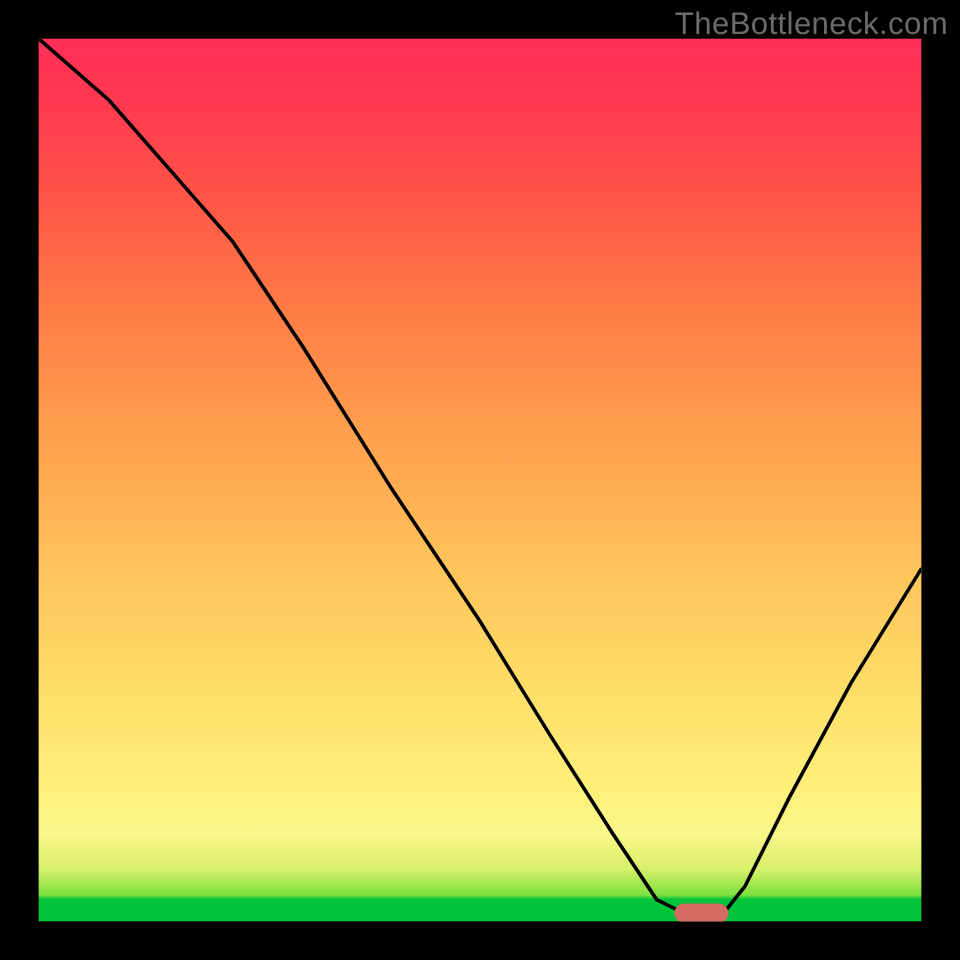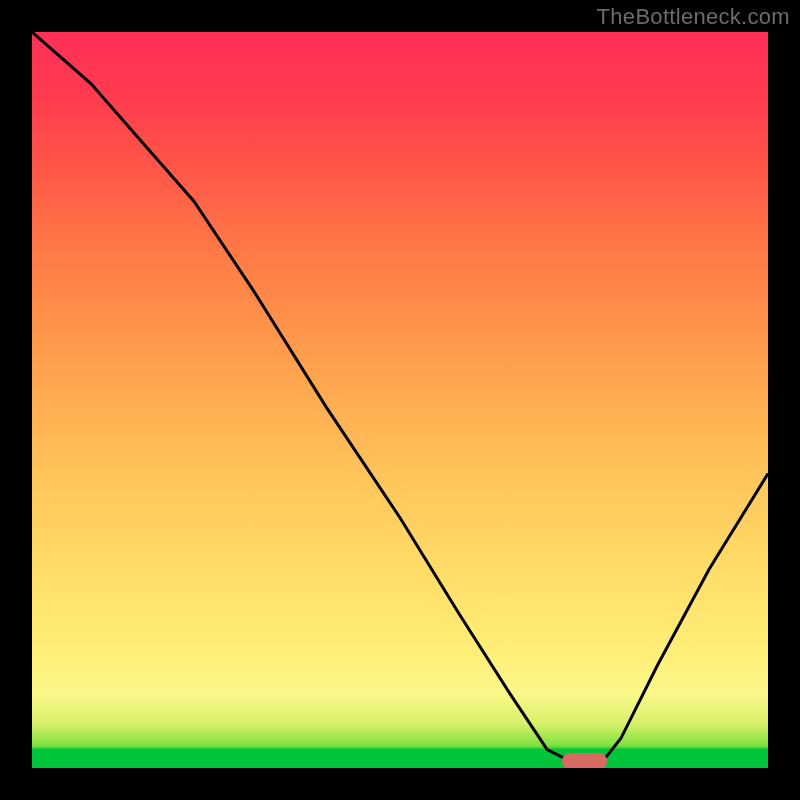--- a/index.html
+++ b/index.html
@@ -15,21 +15,21 @@
     position: relative;
     width: 800px;
     height: 800px;
     background: #000;
   }
   .watermark {
     position: absolute;
     top: 4px;
     right: 10px;
     color: #6b6b6b;
-    font-size: 22px;
+    font-size: 26px;
     font-weight: 500;
     letter-spacing: 0.3px;
   }
   .plot-area {
     position: absolute;
     left: 32px;
     top: 32px;
     width: 736px;
     height: 736px;
     overflow: hidden;

